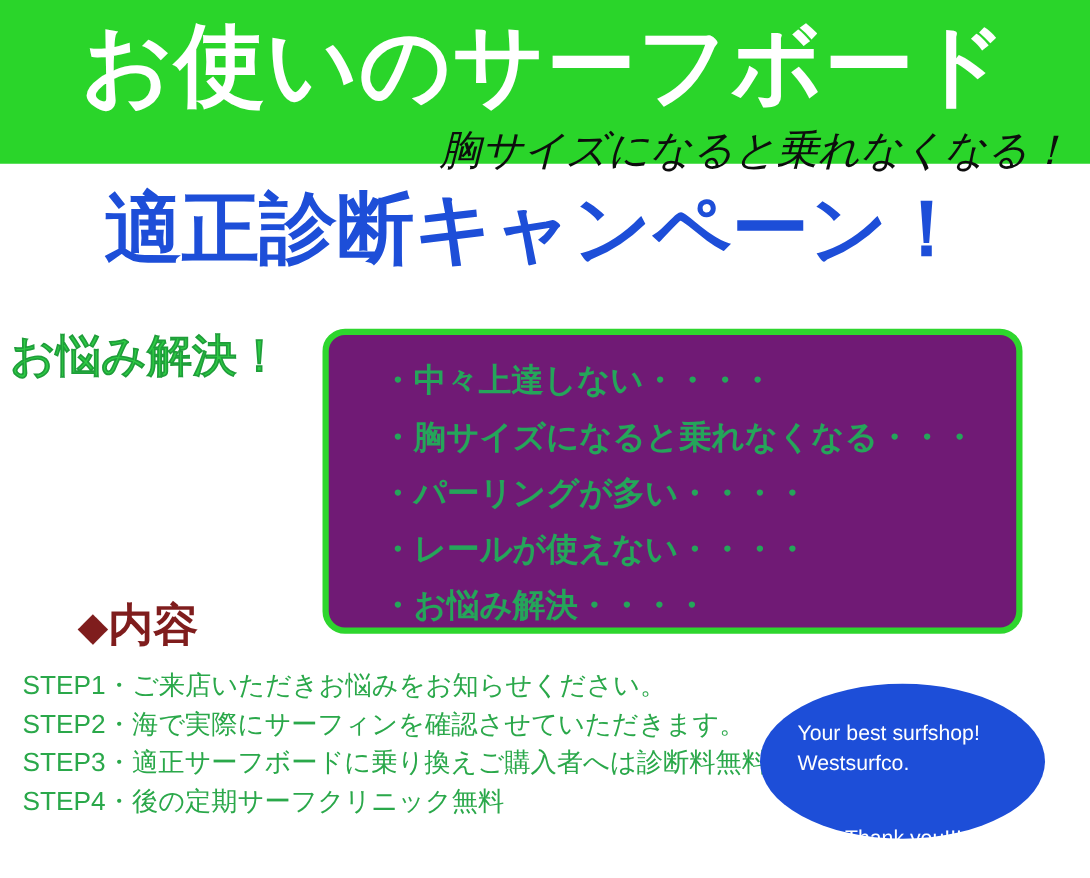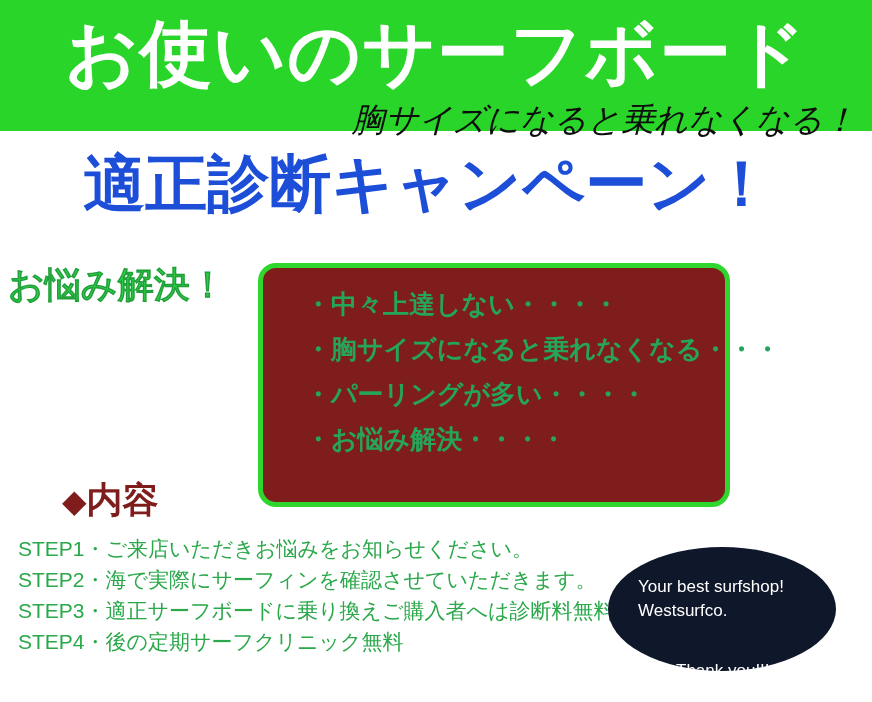--- a/index.html
+++ b/index.html
@@ -84,26 +84,26 @@
     color: #2ecc44;
     -webkit-text-stroke: 1.4px #1f9e3a;
     white-space: nowrap;
   }
 
   
   .problem-box {
     position: absolute;
     left: 258px;
     top: 263px;
-    width: 472px;
+    width: 560px;
     height: 244px;
     border: 5px solid #2ed62e;
     border-radius: 18px;
     box-sizing: border-box;
-    background: #7f1d1d;
+    background: #701a75;
   }
   .problem-list {
     position: absolute;
     left: 42px;
     top: 14px;
     right: 10px;
   }
   .problem-item {
     font-size: 26px;
     line-height: 45px;
@@ -143,21 +143,21 @@
   }
 
   
   .shop-ellipse {
     position: absolute;
     left: 608px;
     top: 547px;
     width: 228px;
     height: 124px;
     border-radius: 50%;
-    background: #0f172a;
+    background: #1d4ed8;
   }
   .shop-text {
     position: absolute;
     left: 30px;
     top: 28px;
     width: 180px;
     color: #ffffff;
     font-size: 17px;
     line-height: 24px;
     font-weight: normal;
@@ -181,20 +181,21 @@
 
   <div class="campaign-title">適正診断キャンペーン！</div>
 
   <div class="worry-label">お悩み解決！</div>
 
   <div class="problem-box">
     <div class="problem-list">
       <div class="problem-item">・中々上達しない・・・・</div>
       <div class="problem-item">・胸サイズになると乗れなくなる・・・</div>
       <div class="problem-item">・パーリングが多い・・・・</div>
+      <div class="problem-item">・レールが使えない・・・・</div>
       <div class="problem-item">・お悩み解決・・・・</div>
     </div>
   </div>
 
   <div class="content-heading">
     <span class="diamond">◆</span><span>内容</span>
   </div>
 
   <div class="steps">
     <div class="step-item">STEP1・ご来店いただきお悩みをお知らせください。</div>

